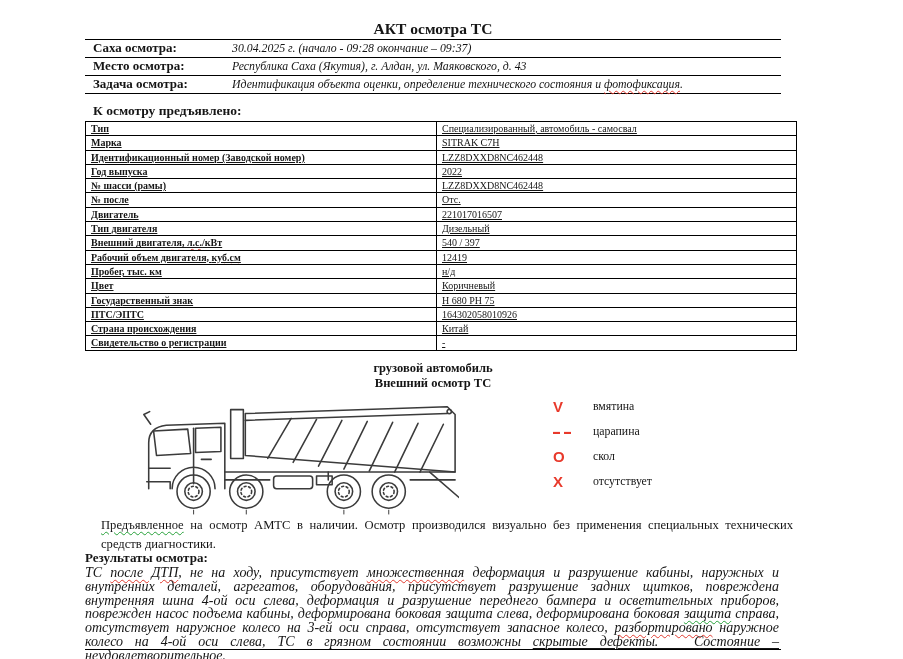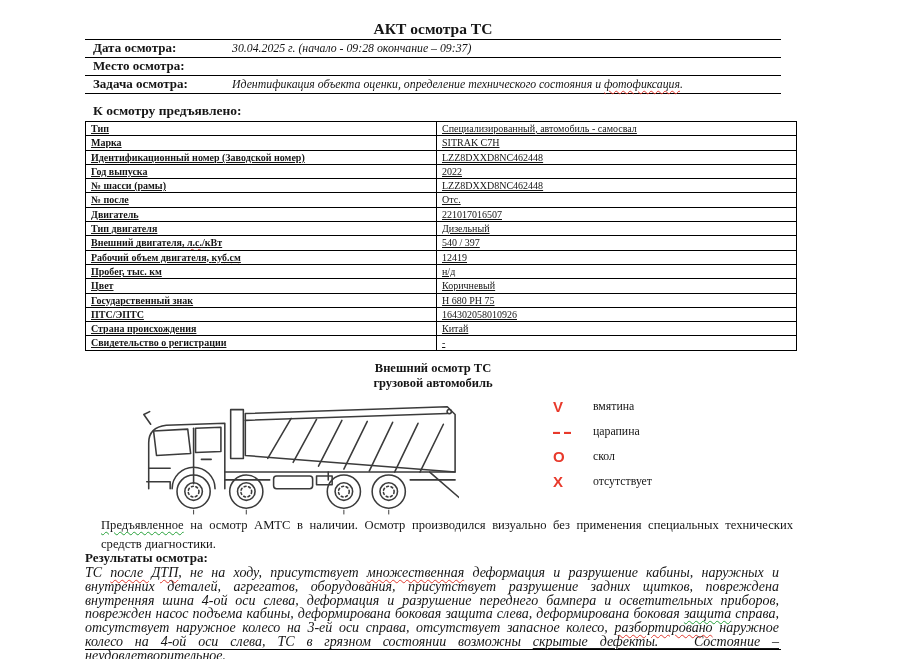--- a/index.html
+++ b/index.html
@@ -52,25 +52,26 @@
 </head>
 <body>
 
 <div class="page">
   <div class="content">
 
     <div class="doc-title">АКТ осмотра ТС</div>
 
     <div class="hdr">
       <div class="hdr-row">
-        <span class="hdr-label">Дата осмотра:</span>
+        <span class="hdr-label">Саха осмотра:</span>
         <span class="hdr-value">30.04.2025 г. (начало - 09:28 окончание – 09:37)</span>
       </div>
       <div class="hdr-row">
         <span class="hdr-label">Место осмотра:</span>
+        <span class="hdr-value">Республика Саха (Якутия), г. Алдан, ул. Маяковского, д. 43</span>
       </div>
       <div class="hdr-row">
         <span class="hdr-label">Задача осмотра:</span>
         <span class="hdr-value"><span>Идентификация объекта оценки, определение технического состояния и </span><span class="sp-red">фотофиксация</span><span>.</span></span>
       </div>
     </div>
 
     <div class="sec-heading">К осмотру предъявлено:</div>
 
     <table class="spec">
@@ -136,22 +137,22 @@
           <td>Китай</td>
         </tr>
         <tr>
           <td class="lbl">Свидетельство о регистрации</td>
           <td>-</td>
         </tr>
       </tbody>
     </table>
 
     <div class="ext-heading">
+      <div>грузовой автомобиль</div>
       <div>Внешний осмотр ТС</div>
-      <div>грузовой автомобиль</div>
     </div>
 
     <div class="figure">
       <svg class="truck" width="322" height="122" viewBox="0 0 330 125" fill="none" stroke="#3b3b3b" stroke-width="1.6" stroke-linejoin="round" stroke-linecap="round">
 
         <path d="M12 97 L12 50 Q12 34 30 32 L90 30 L90 97"></path>
         <path d="M17 38 L52 36 L55 61 L20 63 Z"></path>
         <path d="M60 35 L86 34 L86 59 L60 60 Z"></path>
         <path d="M58 35 L58 92"></path>
         <path d="M66 67 L76 67"></path>

